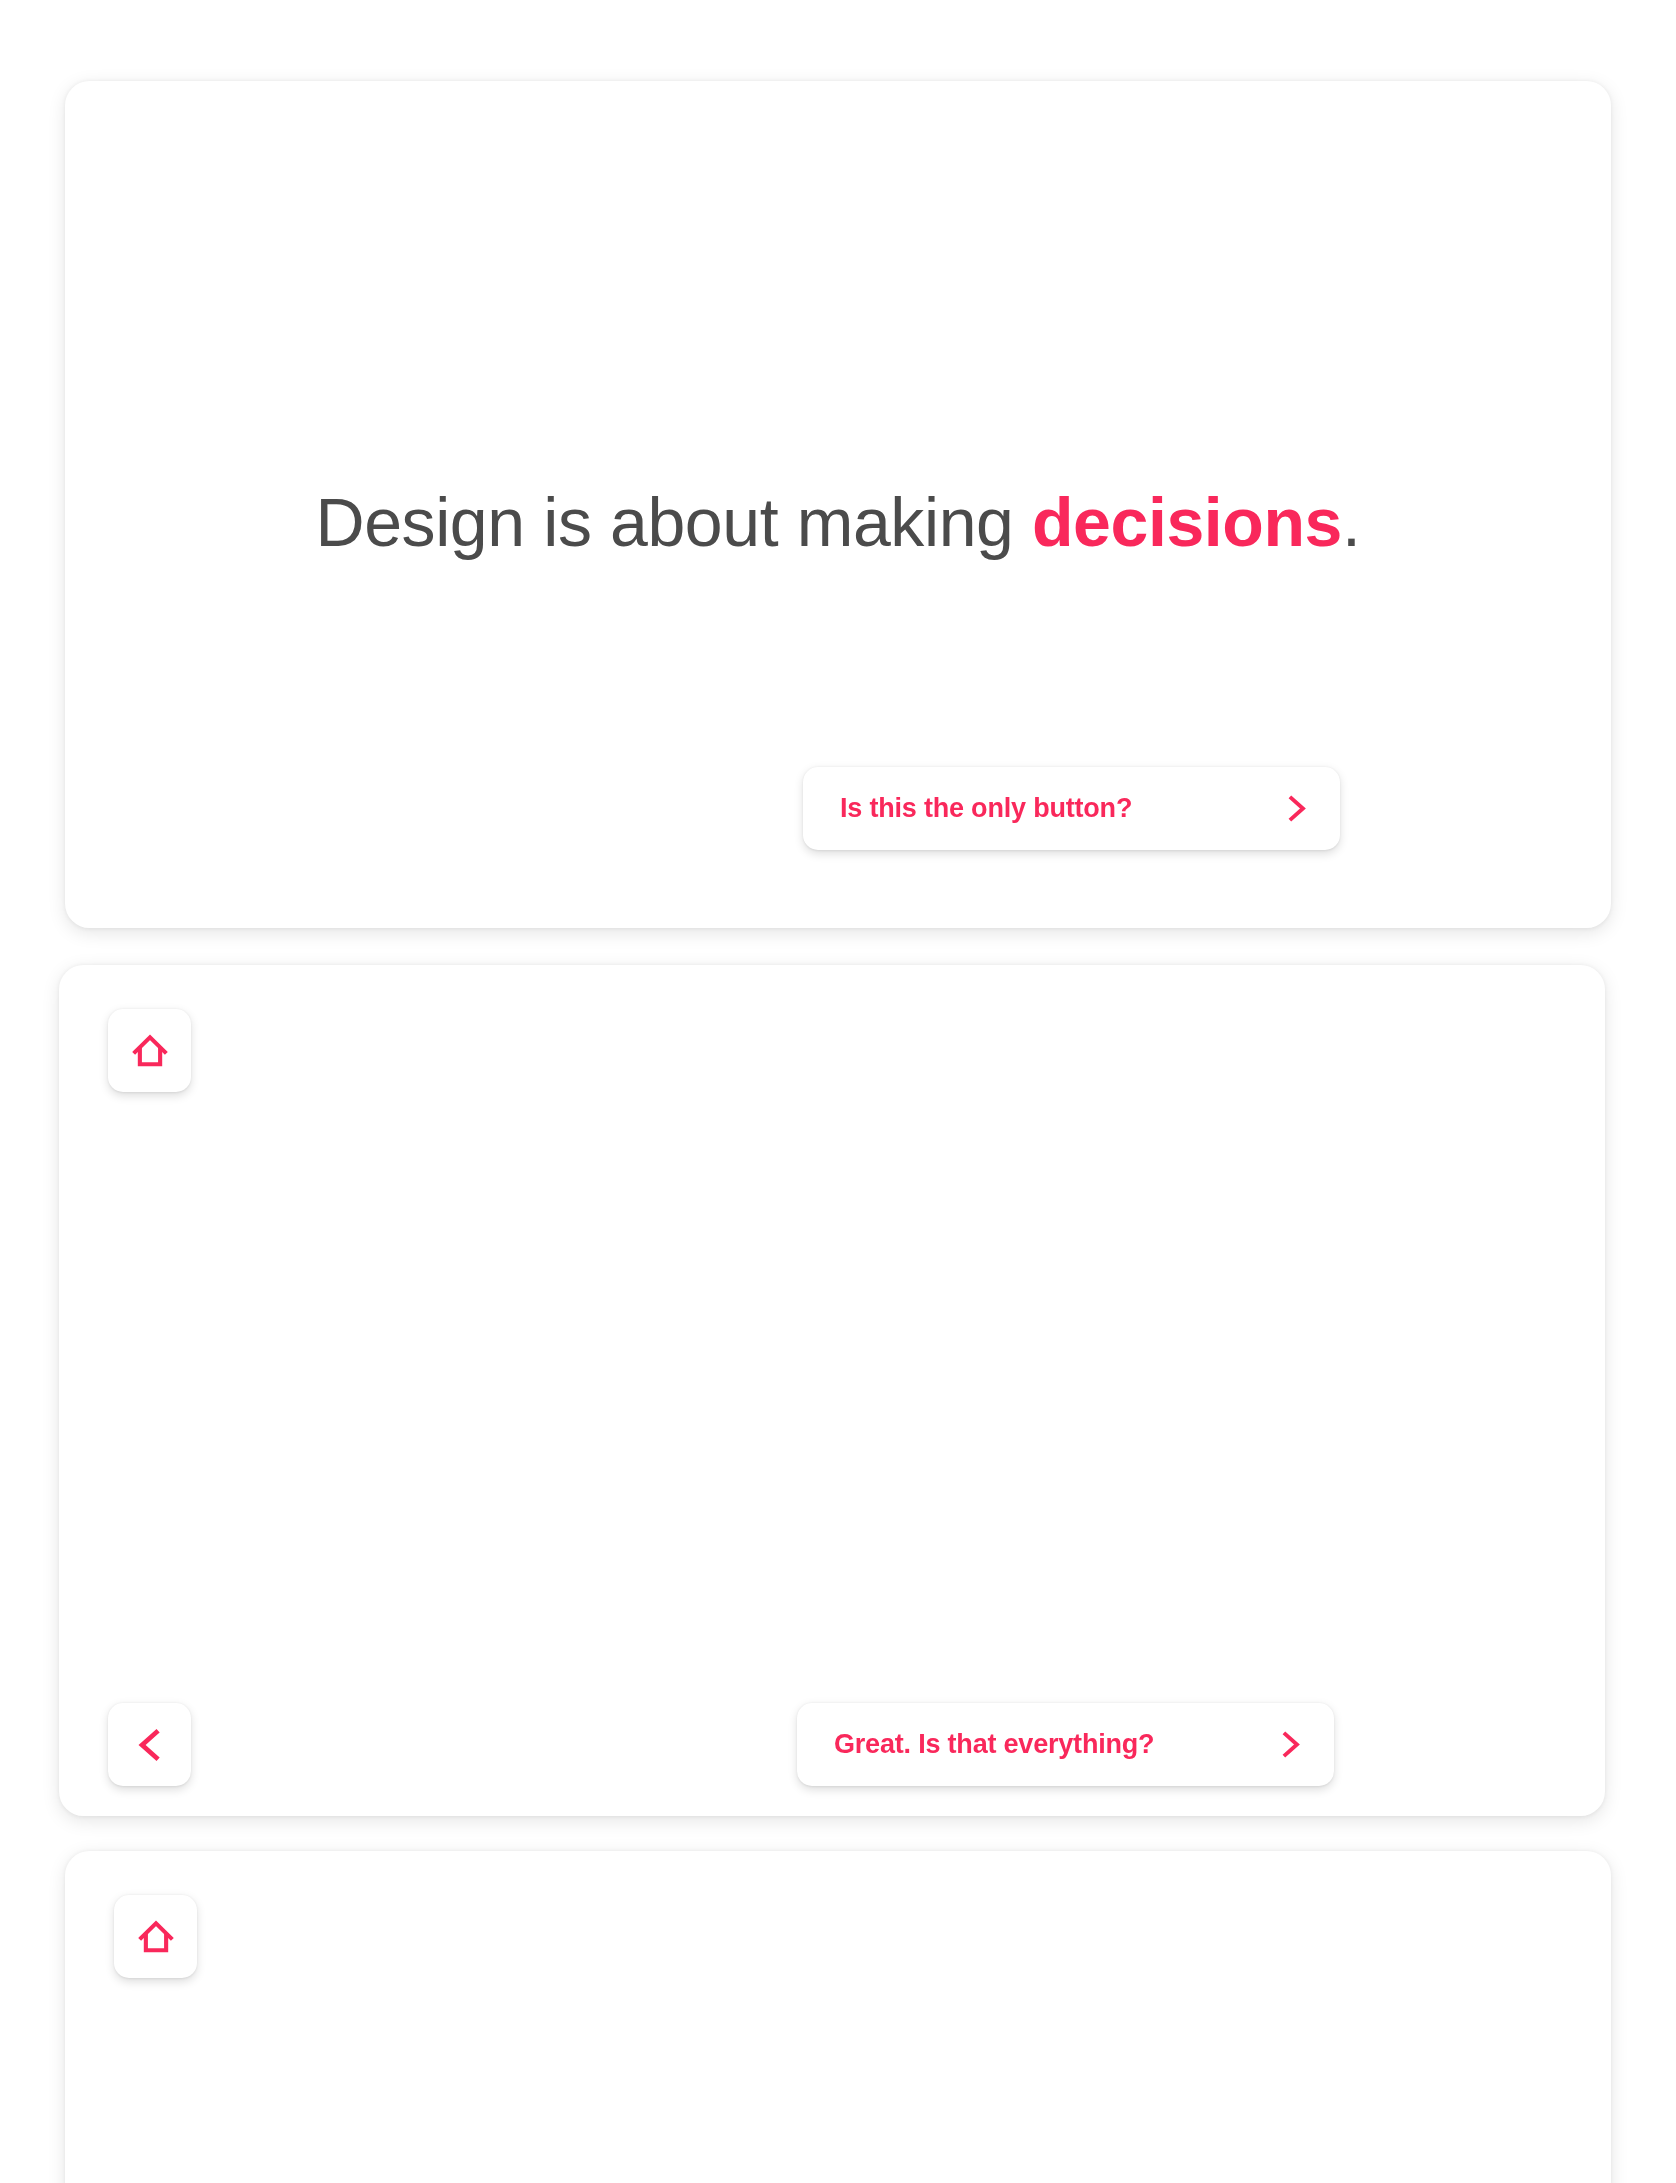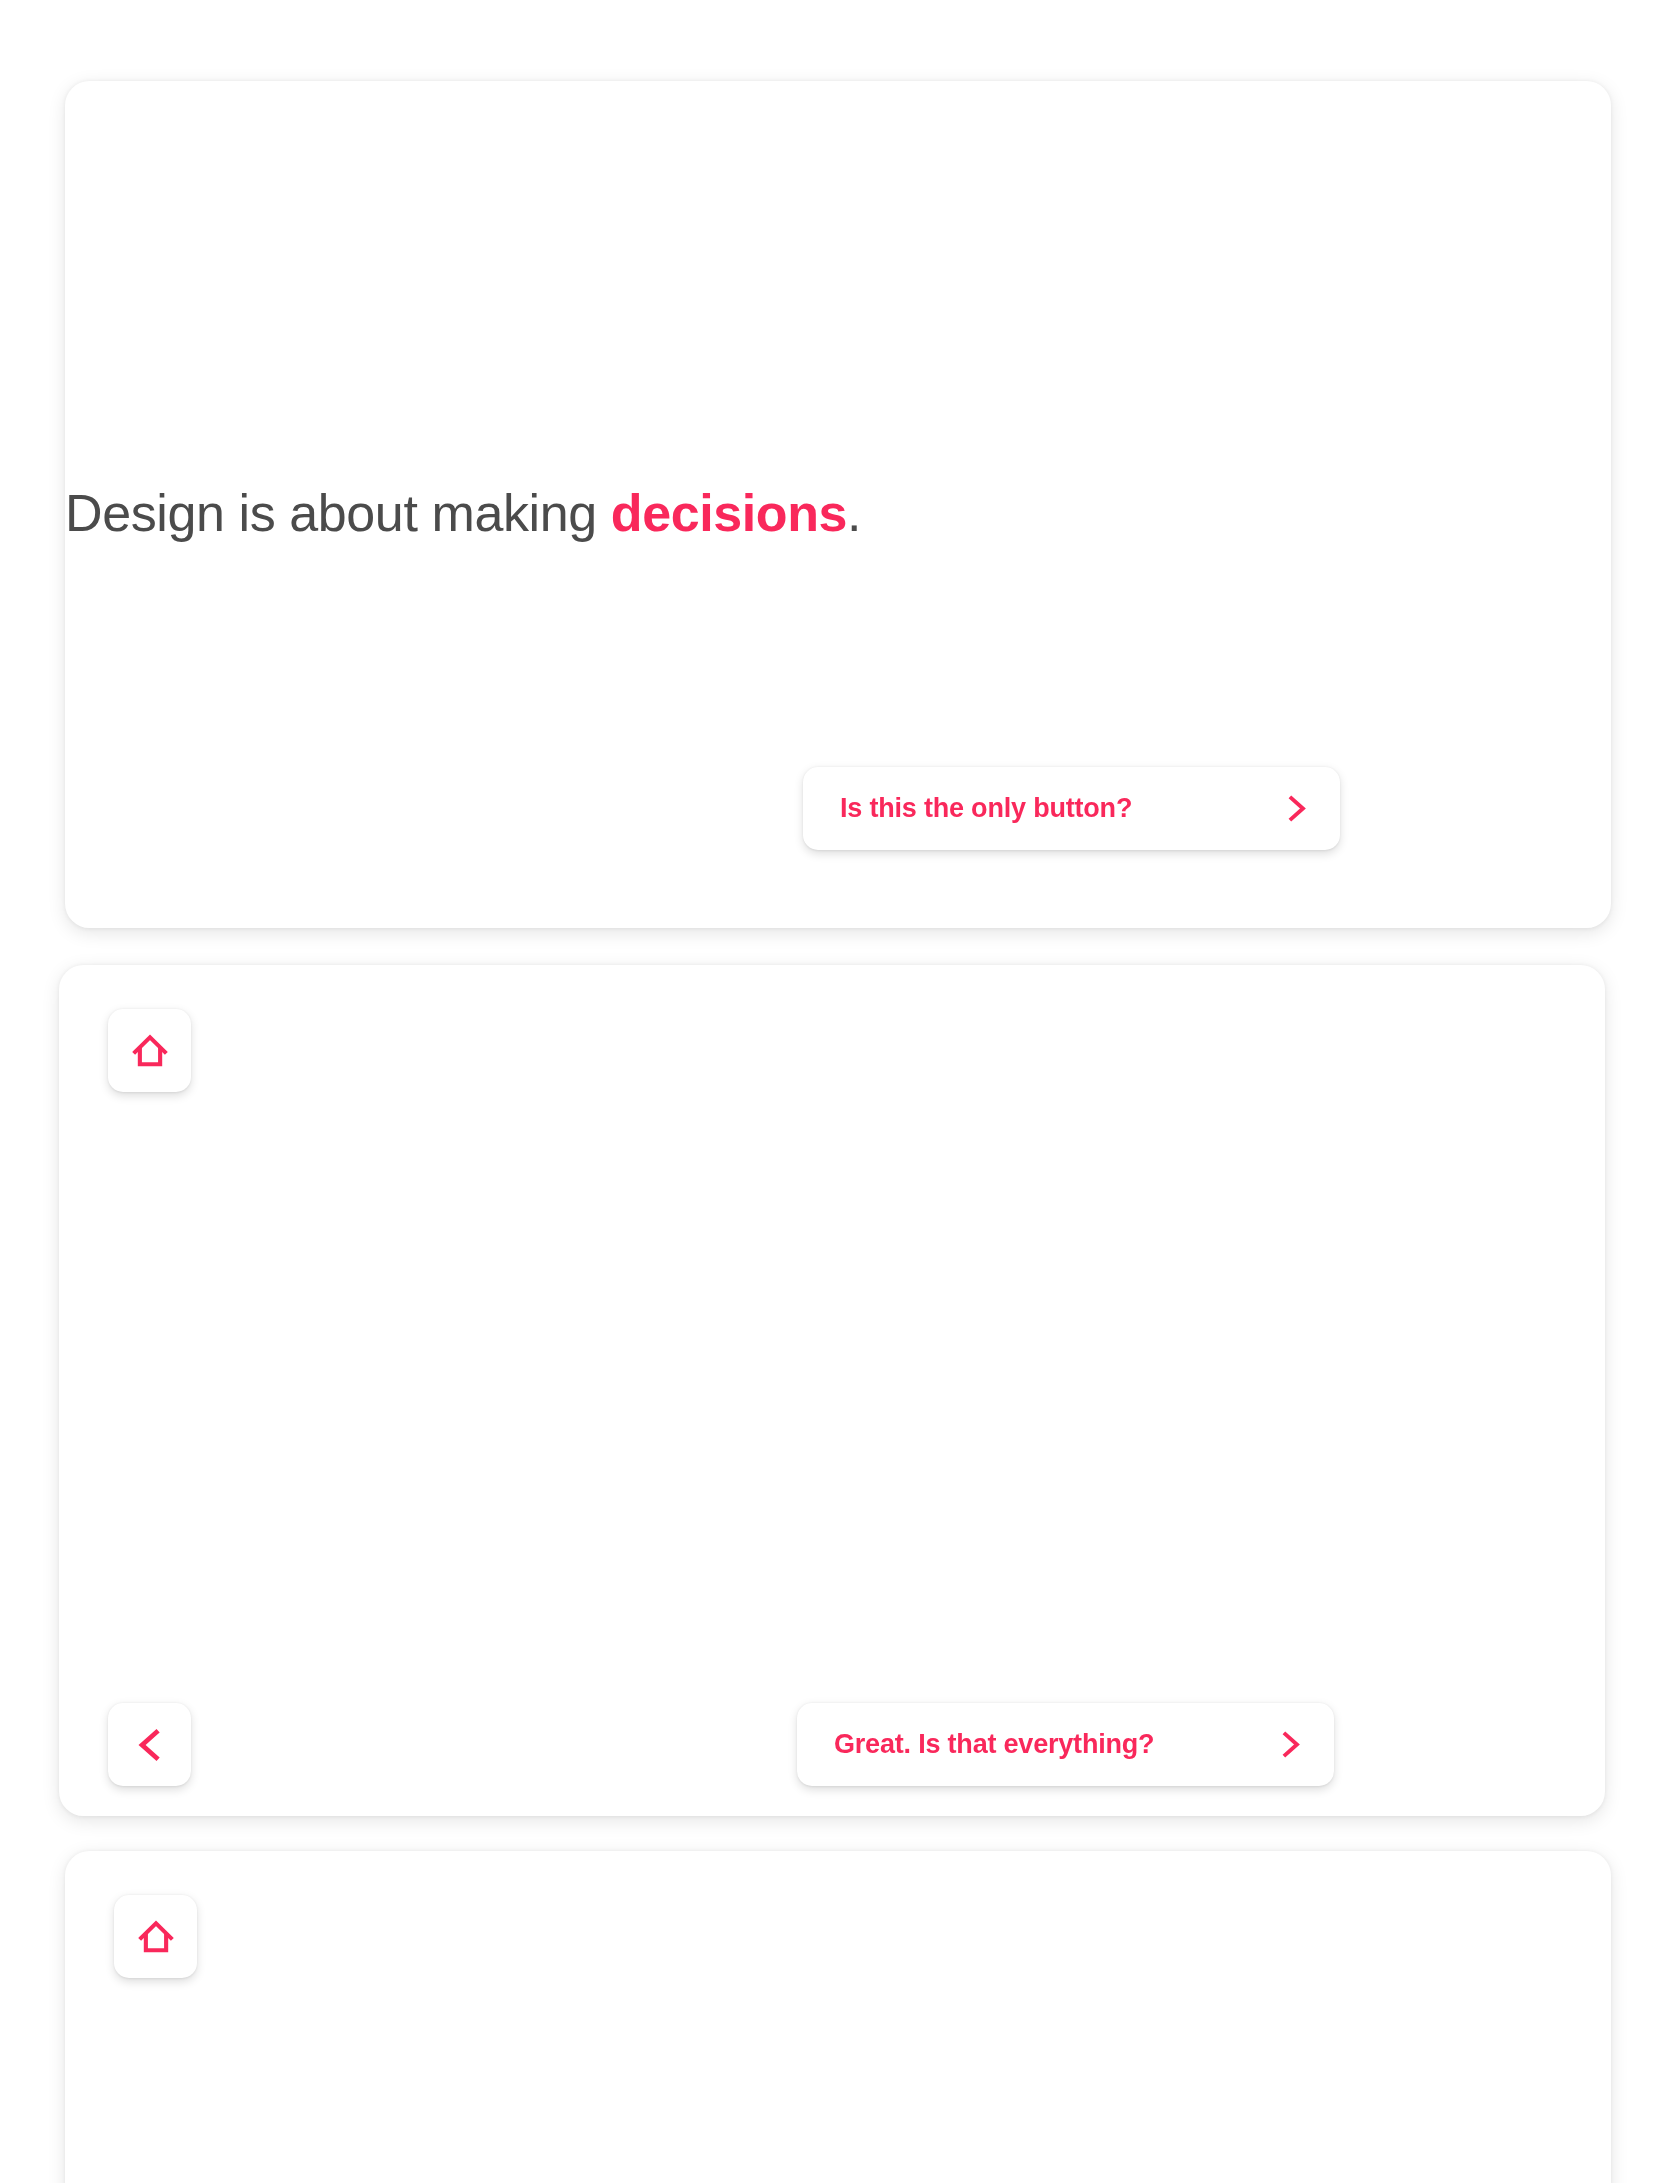--- a/index.html
+++ b/index.html
@@ -26,21 +26,22 @@
   }
   #card-1 { left: 65px; top: 81px;  width: 1546px; height: 847px; }
   #card-2 { left: 59px; top: 965px; width: 1546px; height: 851px; }
   #card-3 { left: 65px; top: 1851px; width: 1546px; height: 897px; }
 
   
   .hero {
     position: absolute;
     left: 0; right: 0;
     top: 402px;
-    font-size: 52px;
+    text-align: center;
+    font-size: 68px;
     font-weight: 300;
     color: #4b4b4b;
     letter-spacing: -0.4px;
     white-space: nowrap;
   }
   .hero .accent {
     color: #F9285B;
     font-weight: 700;
   }
 

